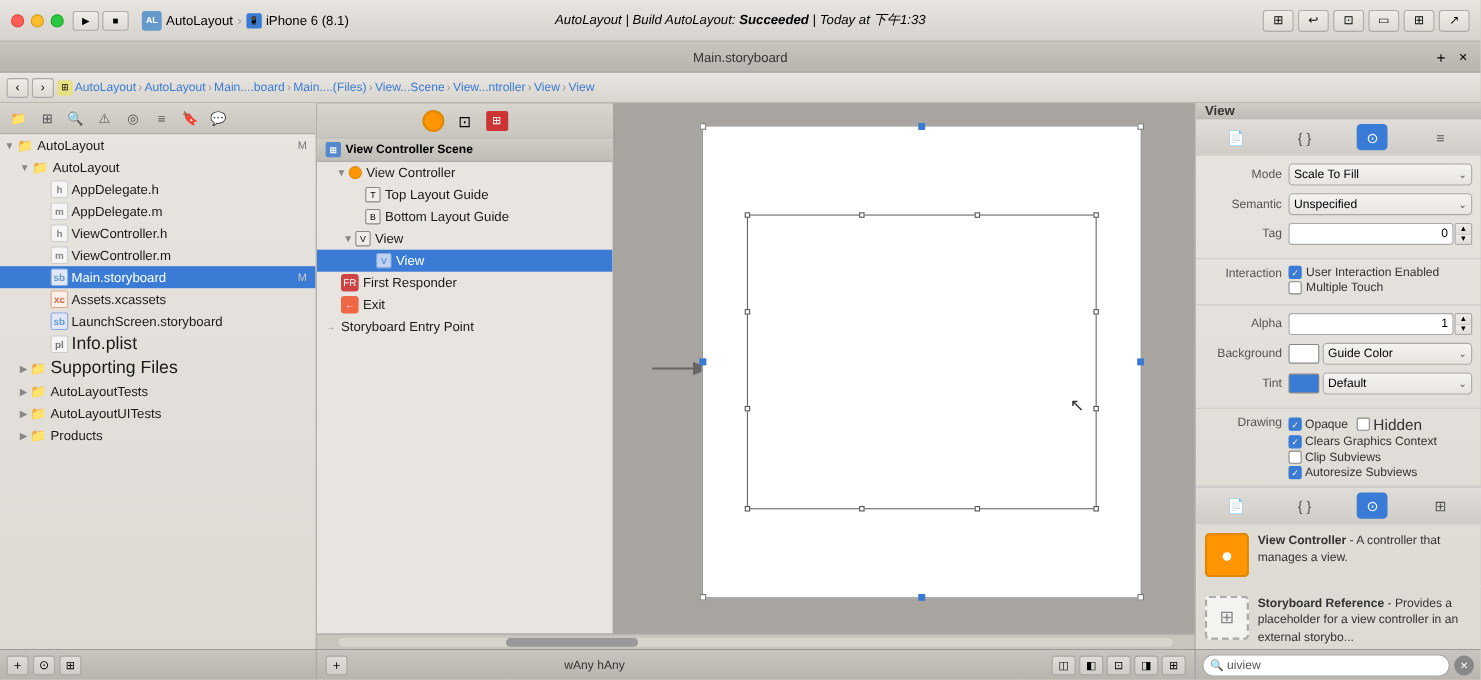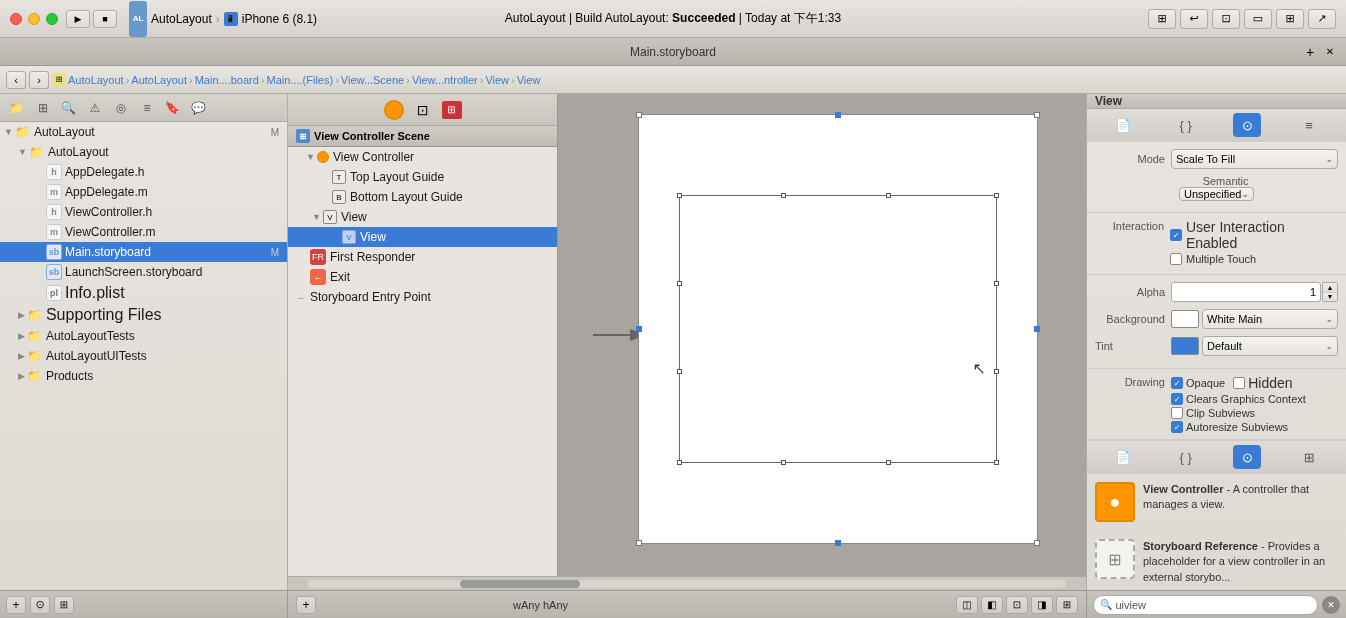--- a/index.html
+++ b/index.html
@@ -14,27 +14,27 @@
     <div style="width:12px;height:12px;border-radius:50%;background:#febc2e;border:1px solid #d4a017;"></div>
     <div style="width:12px;height:12px;border-radius:50%;background:#28c840;border:1px solid #1aab29;"></div>
   </div>
   <div style="display:flex;align-items:center;gap:6px;margin-left:8px;">
     <div style="display:flex;gap:3px;">
       <div style="width:24px;height:18px;background:linear-gradient(to bottom,#f0ede8,#dedad4);border:1px solid #b0aca6;border-radius:3px;display:flex;align-items:center;justify-content:center;font-size:9px;cursor:pointer;">▶</div>
       <div style="width:24px;height:18px;background:linear-gradient(to bottom,#f0ede8,#dedad4);border:1px solid #b0aca6;border-radius:3px;display:flex;align-items:center;justify-content:center;font-size:9px;cursor:pointer;">■</div>
     </div>
   </div>
   <div style="display:flex;align-items:center;gap:4px;margin-left:12px;">
-    <div style="width:18px;height:36px;background:#6699cc;border-radius:3px;display:flex;align-items:center;justify-content:center;color:white;font-size:8px;font-weight:bold;">AL</div>
+    <div style="width:18px;height:18px;background:#6699cc;border-radius:3px;display:flex;align-items:center;justify-content:center;color:white;font-size:8px;font-weight:bold;">AL</div>
     <span style="font-size:12px;">AutoLayout</span>
     <span style="color:#999;">›</span>
     <div style="width:14px;height:14px;background:#3a7bd5;border-radius:2px;display:flex;align-items:center;justify-content:center;font-size:7px;color:white;">📱</div>
     <span style="font-size:12px;">iPhone 6 (8.1)</span>
   </div>
-  <div style="position:absolute;left:50%;transform:translateX(-50%);font-size:12px;white-space:nowrap;">
+  <div style="position:absolute;left:50%;transform:translateX(-50%);font-size:12px;white-space:nowrap;font-style:italic;">
     <span>AutoLayout | Build AutoLayout:</span>
     <span style="font-weight:bold;">Succeeded</span>
     <span> | </span>
     <span>Today at 下午1:33</span>
   </div>
   <div style="margin-left:auto;display:flex;gap:4px;align-items:center;">
     <div style="width:28px;height:20px;background:linear-gradient(to bottom,#f0ede8,#dedad4);border:1px solid #b0aca6;border-radius:3px;display:flex;align-items:center;justify-content:center;font-size:11px;cursor:pointer;">⊞</div>
     <div style="width:28px;height:20px;background:linear-gradient(to bottom,#f0ede8,#dedad4);border:1px solid #b0aca6;border-radius:3px;display:flex;align-items:center;justify-content:center;font-size:11px;cursor:pointer;">↩</div>
     <div style="width:28px;height:20px;background:linear-gradient(to bottom,#f0ede8,#dedad4);border:1px solid #b0aca6;border-radius:3px;display:flex;align-items:center;justify-content:center;font-size:11px;cursor:pointer;">⊡</div>
     <div style="width:28px;height:20px;background:linear-gradient(to bottom,#f0ede8,#dedad4);border:1px solid #b0aca6;border-radius:3px;display:flex;align-items:center;justify-content:center;font-size:11px;cursor:pointer;">▭</div>
@@ -126,20 +126,25 @@
         <span style="font-size:12px;color:#1a1a1a;">ViewController.m</span>
       </div>
 
       <div style="display:flex;align-items:center;padding:2px 4px;padding-left:32px;min-height:20px;background:#3a7bd5;">
         <span style="width:14px;"></span>
         <span style="width:16px;height:16px;margin-right:3px;display:inline-flex;align-items:center;justify-content:center;font-size:9px;color:#6699cc;font-weight:bold;border:1px solid #88aadd;border-radius:2px;background:#e0e8f8;">sb</span>
         <span style="font-size:12px;color:white;flex:1;">Main.storyboard</span>
         <span style="font-size:10px;color:#ccc;margin-right:4px;">M</span>
       </div>
 
+      <div style="display:flex;align-items:center;padding:2px 4px;padding-left:32px;min-height:20px;">
+        <span style="width:14px;"></span>
+        <span style="width:16px;height:16px;margin-right:3px;display:inline-flex;align-items:center;justify-content:center;font-size:9px;color:#cc6644;font-weight:bold;border:1px solid #ddaa88;border-radius:2px;background:#fdf0e8;">xc</span>
+        <span style="font-size:12px;color:#1a1a1a;">Assets.xcassets</span>
+      </div>
 
       <div style="display:flex;align-items:center;padding:2px 4px;padding-left:32px;min-height:20px;">
         <span style="width:14px;"></span>
         <span style="width:16px;height:16px;margin-right:3px;display:inline-flex;align-items:center;justify-content:center;font-size:9px;color:#6699cc;font-weight:bold;border:1px solid #88aadd;border-radius:2px;background:#e0e8f8;">sb</span>
         <span style="font-size:12px;color:#1a1a1a;">LaunchScreen.storyboard</span>
       </div>
 
       <div style="display:flex;align-items:center;padding:2px 4px;padding-left:32px;min-height:20px;">
         <span style="width:14px;"></span>
         <span style="width:16px;height:16px;margin-right:3px;display:inline-flex;align-items:center;justify-content:center;font-size:9px;color:#777;font-weight:bold;border:1px solid #ccc;border-radius:2px;background:#f5f5f5;">pl</span>
@@ -314,37 +319,45 @@
     <div style="padding:6px 8px;border-bottom:1px solid #ccc;">
 
       <div style="display:flex;align-items:center;margin-bottom:5px;min-height:22px;">
         <span style="font-size:11px;color:#555;width:70px;text-align:right;margin-right:6px;">Mode</span>
         <div style="flex:1;height:20px;background:linear-gradient(to bottom,#f5f3f0,#e8e5e0);border:1px solid #aaa;border-radius:4px;font-size:11px;padding:0 4px;display:flex;align-items:center;justify-content:space-between;cursor:pointer;">
           <span>Scale To Fill</span>
           <span style="font-size:9px;color:#555;">⌄</span>
         </div>
       </div>
 
-      <div style="display:flex;align-items:center;margin-bottom:5px;min-height:22px;flex-direction:column;">
+      <div style="display:flex;align-items:center;margin-bottom:5px;min-height:22px;">
         <span style="font-size:11px;color:#555;width:70px;text-align:right;margin-right:6px;">Semantic</span>
         <div style="flex:1;height:20px;background:linear-gradient(to bottom,#f5f3f0,#e8e5e0);border:1px solid #aaa;border-radius:4px;font-size:11px;padding:0 4px;display:flex;align-items:center;justify-content:space-between;cursor:pointer;">
           <span>Unspecified</span>
           <span style="font-size:9px;color:#555;">⌄</span>
         </div>
       </div>
 
+      <div style="display:flex;align-items:center;margin-bottom:5px;min-height:22px;">
+        <span style="font-size:11px;color:#555;width:70px;text-align:right;margin-right:6px;">Tag</span>
+        <div style="flex:1;height:20px;background:white;border:1px solid #aaa;border-radius:3px;font-size:11px;padding:0 4px;display:flex;align-items:center;justify-content:flex-end;">0</div>
+        <div style="width:16px;height:20px;display:flex;flex-direction:column;border:1px solid #aaa;border-radius:2px;overflow:hidden;margin-left:1px;cursor:pointer;">
+          <div style="flex:1;background:linear-gradient(to bottom,#f0ede8,#e0ddd8);display:flex;align-items:center;justify-content:center;font-size:7px;border-bottom:1px solid #ccc;">▲</div>
+          <div style="flex:1;background:linear-gradient(to bottom,#f0ede8,#e0ddd8);display:flex;align-items:center;justify-content:center;font-size:7px;">▼</div>
+        </div>
+      </div>
     </div>
 
     <div style="padding:6px 8px;border-bottom:1px solid #ccc;">
       <div style="display:flex;align-items:flex-start;margin-bottom:3px;">
         <span style="font-size:11px;color:#555;width:70px;text-align:right;margin-right:6px;padding-top:1px;">Interaction</span>
         <div style="display:flex;flex-direction:column;gap:2px;">
           <div style="display:flex;align-items:center;gap:4px;">
             <div style="width:12px;height:12px;border:1px solid #3a7bd5;background:#3a7bd5;border-radius:2px;display:flex;align-items:center;justify-content:center;font-size:8px;color:white;cursor:pointer;">✓</div>
-            <span style="font-size:14px;color:#333;">User Interaction Enabled</span>
+            <span style="font-size:11px;color:#333;">User Interaction Enabled</span>
           </div>
           <div style="display:flex;align-items:center;gap:4px;">
             <div style="width:12px;height:12px;border:1px solid #888;background:white;border-radius:2px;cursor:pointer;"></div>
             <span style="font-size:11px;color:#333;">Multiple Touch</span>
           </div>
         </div>
       </div>
     </div>
 
     <div style="padding:6px 8px;border-bottom:1px solid #ccc;">
@@ -355,27 +368,27 @@
         <div style="width:16px;height:20px;display:flex;flex-direction:column;border:1px solid #aaa;border-radius:2px;overflow:hidden;margin-left:1px;cursor:pointer;">
           <div style="flex:1;background:linear-gradient(to bottom,#f0ede8,#e0ddd8);display:flex;align-items:center;justify-content:center;font-size:7px;border-bottom:1px solid #ccc;">▲</div>
           <div style="flex:1;background:linear-gradient(to bottom,#f0ede8,#e0ddd8);display:flex;align-items:center;justify-content:center;font-size:7px;">▼</div>
         </div>
       </div>
 
       <div style="display:flex;align-items:center;margin-bottom:5px;min-height:22px;">
         <span style="font-size:11px;color:#555;width:70px;text-align:right;margin-right:6px;">Background</span>
         <div style="width:28px;height:18px;border:1px solid #888;background:white;border-radius:2px;margin-right:3px;cursor:pointer;"></div>
         <div style="flex:1;height:20px;background:linear-gradient(to bottom,#f5f3f0,#e8e5e0);border:1px solid #aaa;border-radius:4px;font-size:11px;padding:0 4px;display:flex;align-items:center;justify-content:space-between;cursor:pointer;">
-          <span>White Main</span>
+          <span>Guide Color</span>
           <span style="font-size:9px;color:#555;">⌄</span>
         </div>
       </div>
 
       <div style="display:flex;align-items:center;margin-bottom:5px;min-height:22px;">
-        <span style="font-size:11px;color:#555;width:70px;text-align:left;margin-right:6px;">Tint</span>
+        <span style="font-size:11px;color:#555;width:70px;text-align:right;margin-right:6px;">Tint</span>
         <div style="width:28px;height:18px;border:1px solid #888;background:#3a7bd5;border-radius:2px;margin-right:3px;cursor:pointer;"></div>
         <div style="flex:1;height:20px;background:linear-gradient(to bottom,#f5f3f0,#e8e5e0);border:1px solid #aaa;border-radius:4px;font-size:11px;padding:0 4px;display:flex;align-items:center;justify-content:space-between;cursor:pointer;">
           <span>Default</span>
           <span style="font-size:9px;color:#555;">⌄</span>
         </div>
       </div>
     </div>
 
     <div style="padding:6px 8px;border-bottom:1px solid #ccc;">
       <div style="display:flex;align-items:flex-start;">

